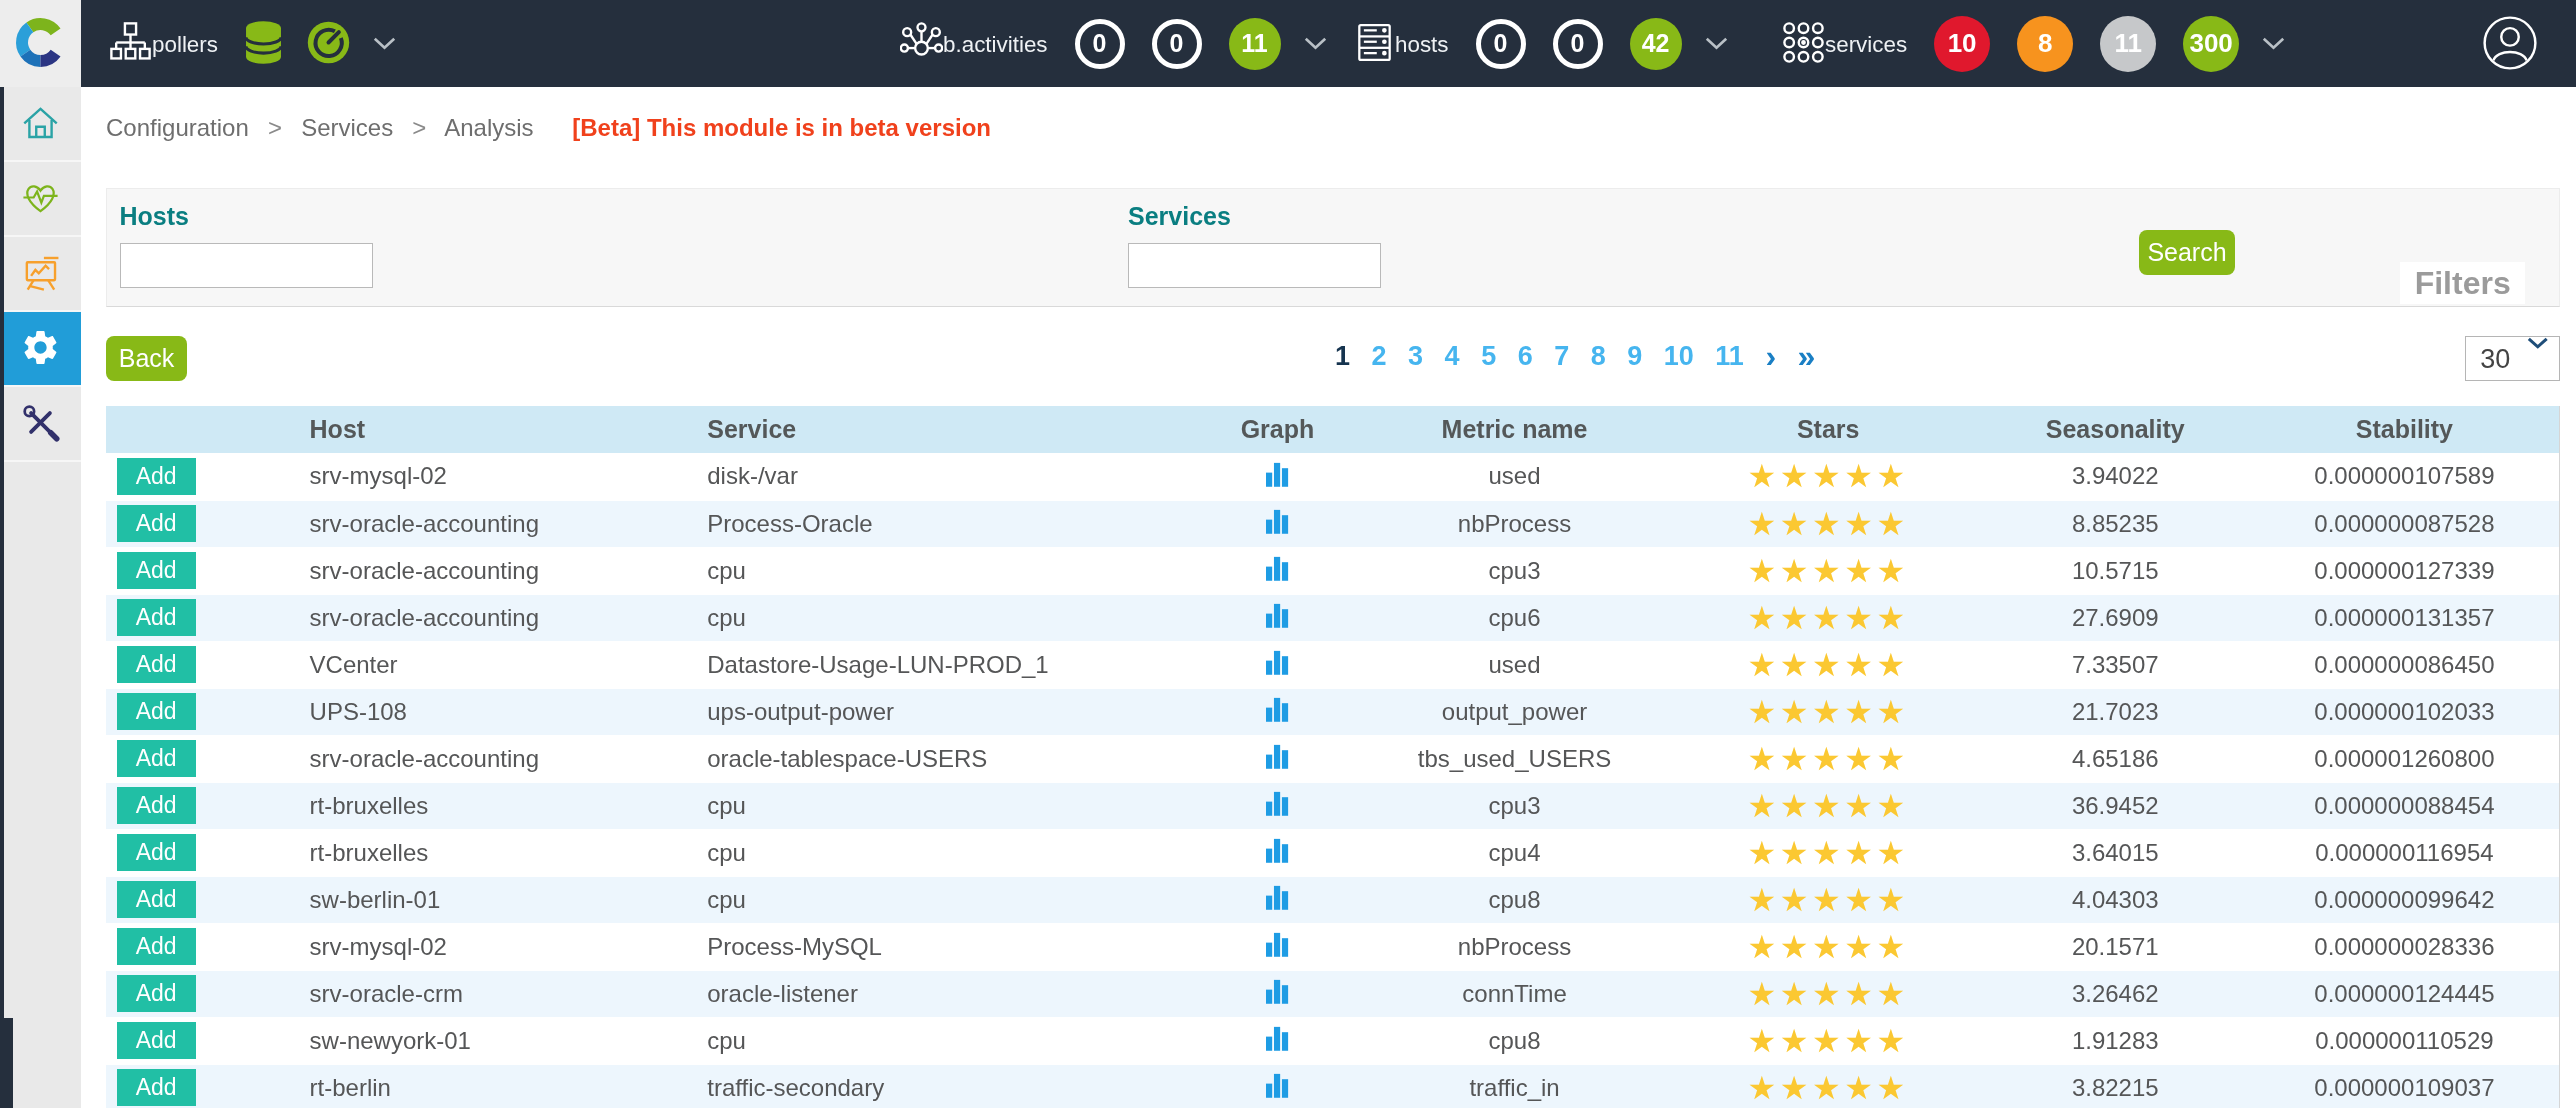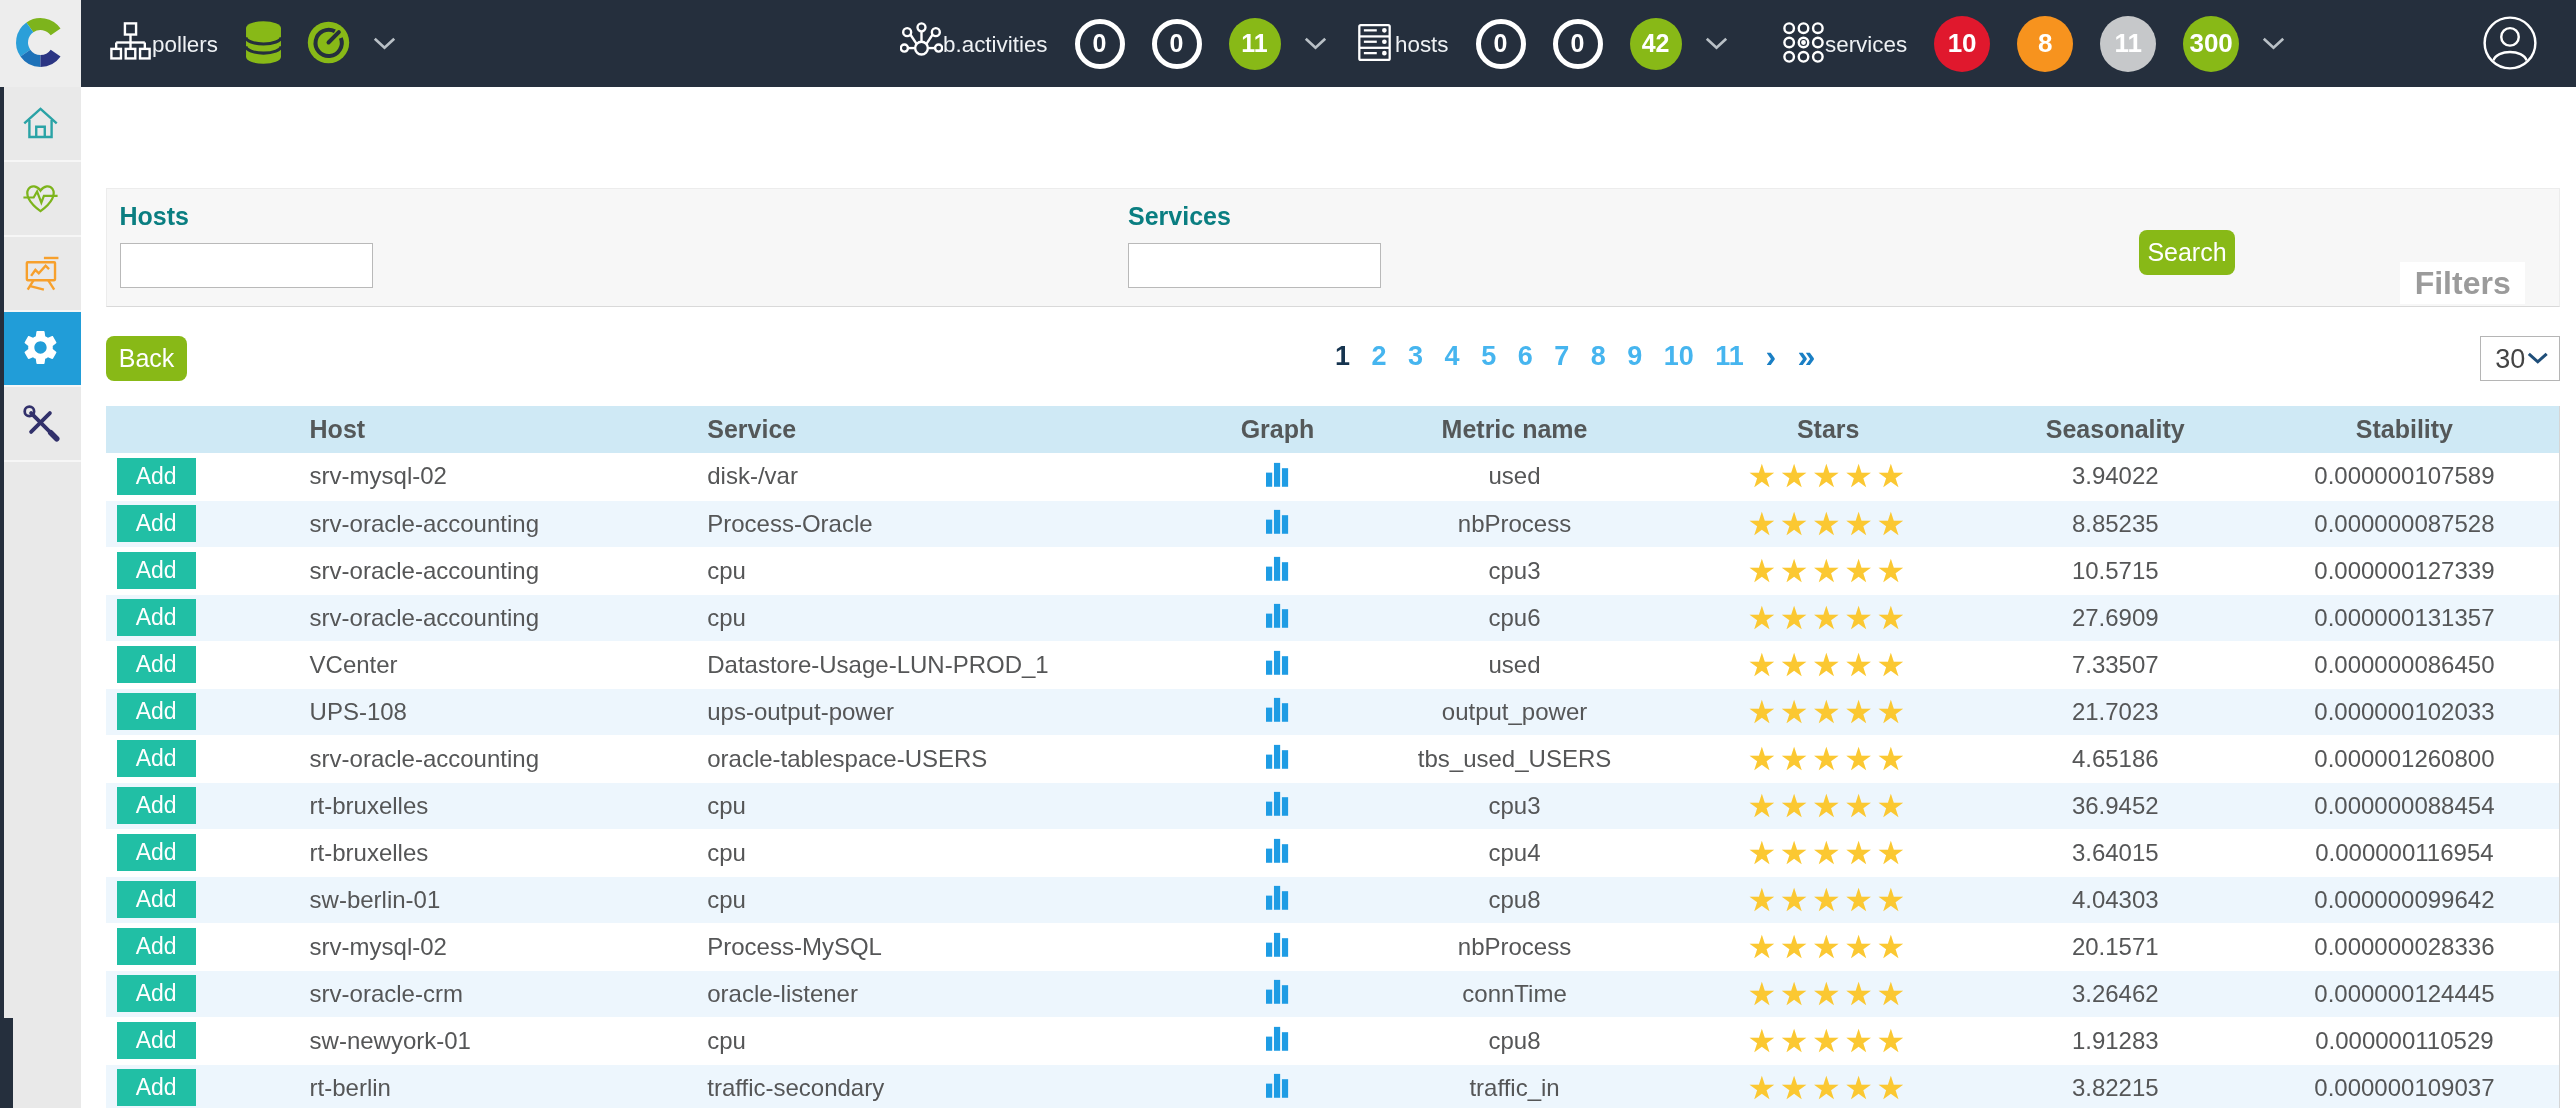--- a/index.html
+++ b/index.html
@@ -61,22 +61,22 @@
   .filters-tab { position:absolute; right:34px; bottom:1.8px; background:#fff; padding:2.7px 14.3px;
                  color:#9b9b9b; font-weight:bold; font-size:32px; }
 
   .toolbar { position:absolute; left:25px; right:16px; top:249px; height:48px; }
   .back-btn { position:absolute; left:0; top:0; width:81px; height:45px; }
   .pagination { position:absolute; left:1229px; top:5.4px; display:flex; align-items:center; gap:21.5px; }
   .page-link { font-size:27px; font-weight:bold; color:#46b5ef; text-decoration:none; cursor:pointer; }
   .page-link.current { color:#16344f; cursor:default; }
   .page-arrow { font-size:32px; font-weight:bold; color:#1a7fc4; text-decoration:none; cursor:pointer;
                 line-height:27px; }
-  .select-wrap { position:absolute; right:0; top:0; width:80px; height:45px; border:1.8px solid #b5b5b5;
-                 background:#fff; display:flex; align-items:center; }
+  .select-wrap { position:absolute; right:0; top:0; width:95px; height:45px; border:1.8px solid #b5b5b5;
+                 background:#fff; display:flex; align-items:flex-start; }
   .select-wrap select { appearance:none; -webkit-appearance:none; border:none; background:transparent;
                         width:100%; height:100%; font-size:27px; color:#444; padding:0 0 0 14.3px;
                         font-family:"Liberation Sans", sans-serif; cursor:pointer; }
   .select-wrap .sel-chev { position:absolute; right:10.7px; pointer-events:none; display:flex; }
 
   
   .grid { position:absolute; left:25px; right:16px; top:319px; border-right:1.8px solid #d5d5d5; }
   table { width:100%; border-collapse:collapse; table-layout:fixed; }
   thead th { background:#cfe9f5; height:47px; font-size:25px; font-weight:bold; color:#545859;
              text-align:center; }
@@ -297,20 +297,28 @@
         <line x1="36" y1="36" x2="43" y2="43" stroke-width="6.5"></line>
       </svg>
     </span>
   </div>
 </nav>
 <div class="edge-line"></div>
 <div class="edge-strip"></div>
 
 <main class="main">
 
+  <div class="breadcrumb">
+    <span>Configuration</span>
+    <span class="sep">&gt;</span>
+    <span>Services</span>
+    <span class="sep">&gt;</span>
+    <span>Analysis</span>
+    <span class="beta">[Beta] This module is in beta version</span>
+  </div>
 
   <section class="filter-panel">
     <div class="f-block f-hosts">
       <div class="f-label">Hosts</div>
       <input class="f-input" type="text" value="" style="">
     </div>
     <div class="f-block f-services">
       <div class="f-label">Services</div>
       <input class="f-input" type="text" value="" style="">
     </div>

